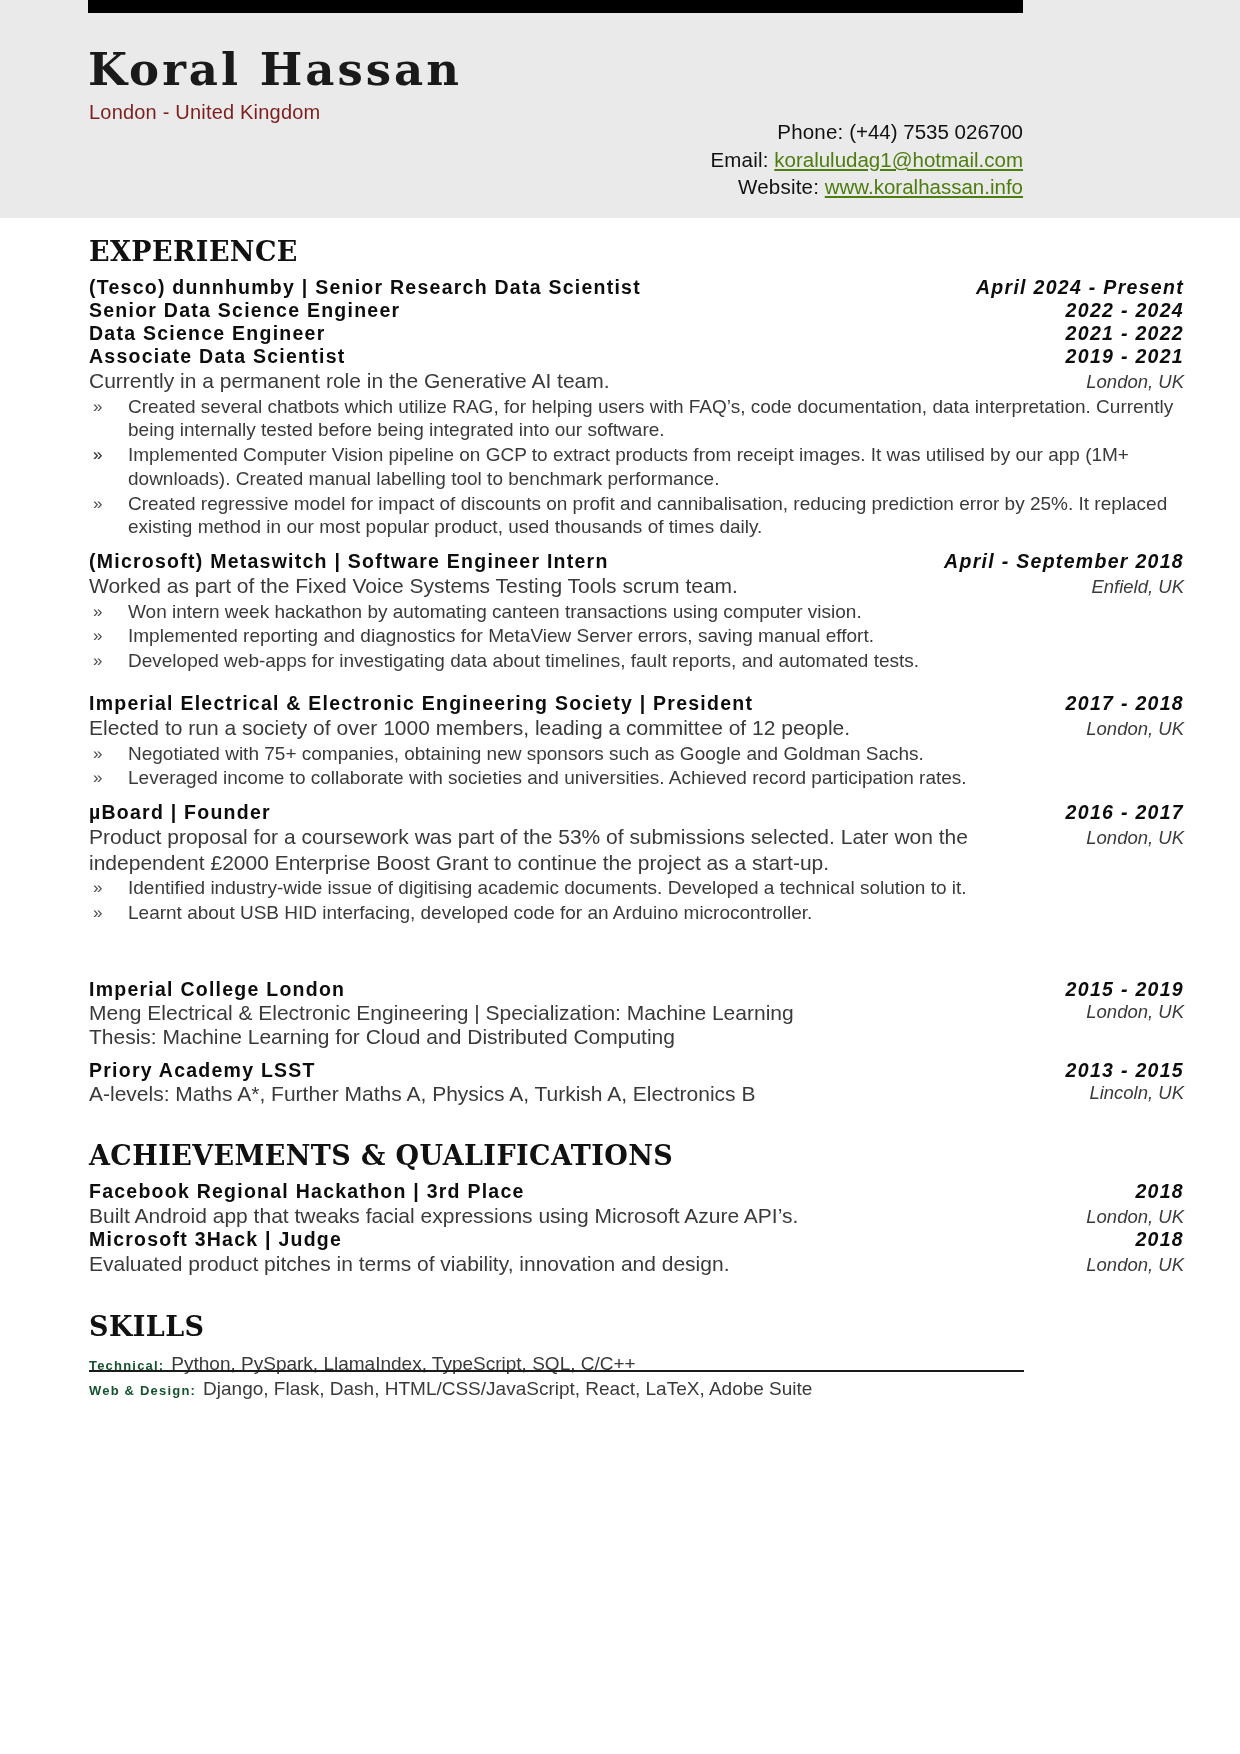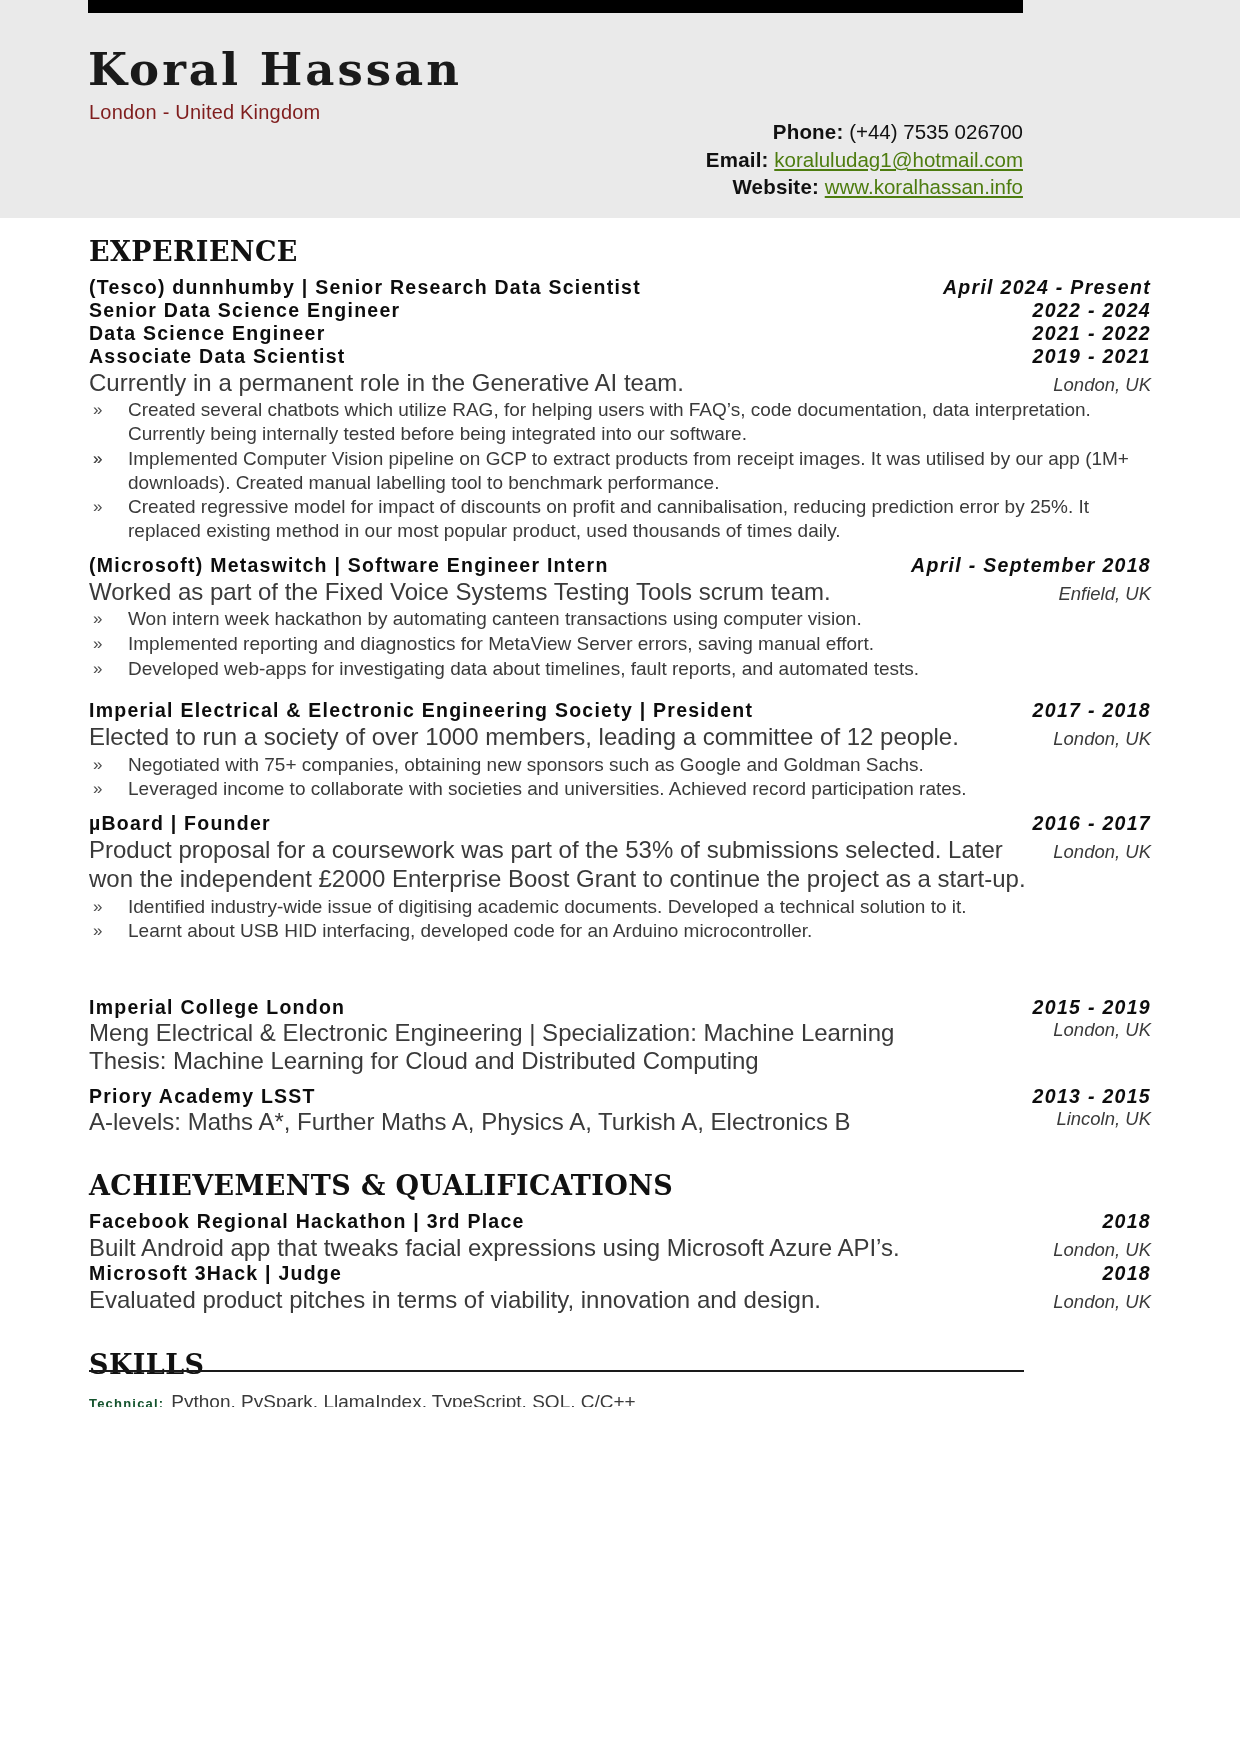--- a/index.html
+++ b/index.html
@@ -60,32 +60,32 @@
     position: absolute;
     right: 217px;
     top: 118px;
     text-align: right;
     font-size: 20.5px;
     line-height: 1.35;
     color: #111111;
     width: 600px;
   }
   .contact .row { white-space: nowrap; }
-  .contact .lbl { font-weight: bold; letter-spacing: 0.2px; }
+  .contact .lbl { font-weight: normal; letter-spacing: 0.2px; }
   .contact .lnk {
     color: #4d7c0f;
     text-decoration: underline;
     text-underline-offset: 2px;
   }
   .contact .plain { color: #111111; }
 
   
   .body-area {
     position: relative;
-    padding: 0 89px 0 89px;
+    padding: 0 56px 0 89px;
     background: #ffffff;
   }
   .rule-top { position: absolute; left: 89px; top: 218px; width: 935px; border-top: 2.2px solid #1a1a1a; }
   .rule-bottom { position: absolute; left: 89px; bottom: 35px; width: 935px; border-top: 2.2px solid #1a1a1a; }
 
   h2.section {
     font-family: "DejaVu Serif", serif;
     font-weight: bold;
     font-size: 27px;
     letter-spacing: 0.4px;
@@ -121,21 +121,21 @@
   }
 
   .entry-sub {
     display: flex;
     justify-content: space-between;
     align-items: baseline;
     line-height: 1.22;
   }
   .entry-desc {
     font-family: "Liberation Sans", sans-serif;
-    font-size: 24px;
+    font-size: 21px;
     color: #3a3a3a;
     font-weight: 300;
   }
   .entry-loc {
     font-family: "Liberation Sans", sans-serif;
     font-style: italic;
     font-size: 18.5px;
     color: #3a3a3a;
     white-space: nowrap;
     text-align: right;

